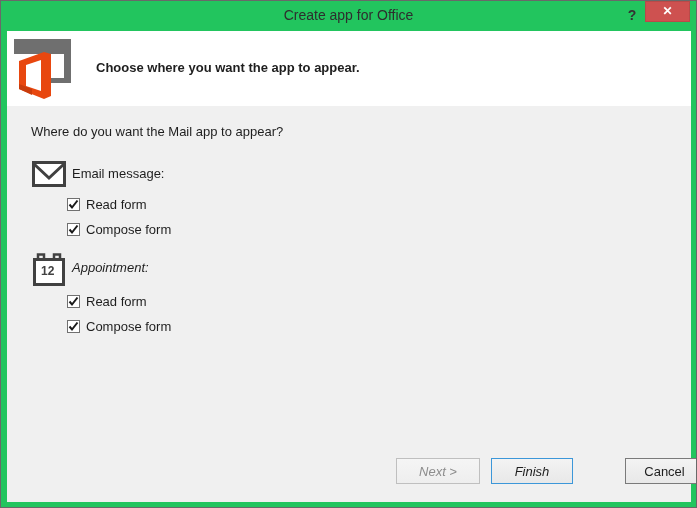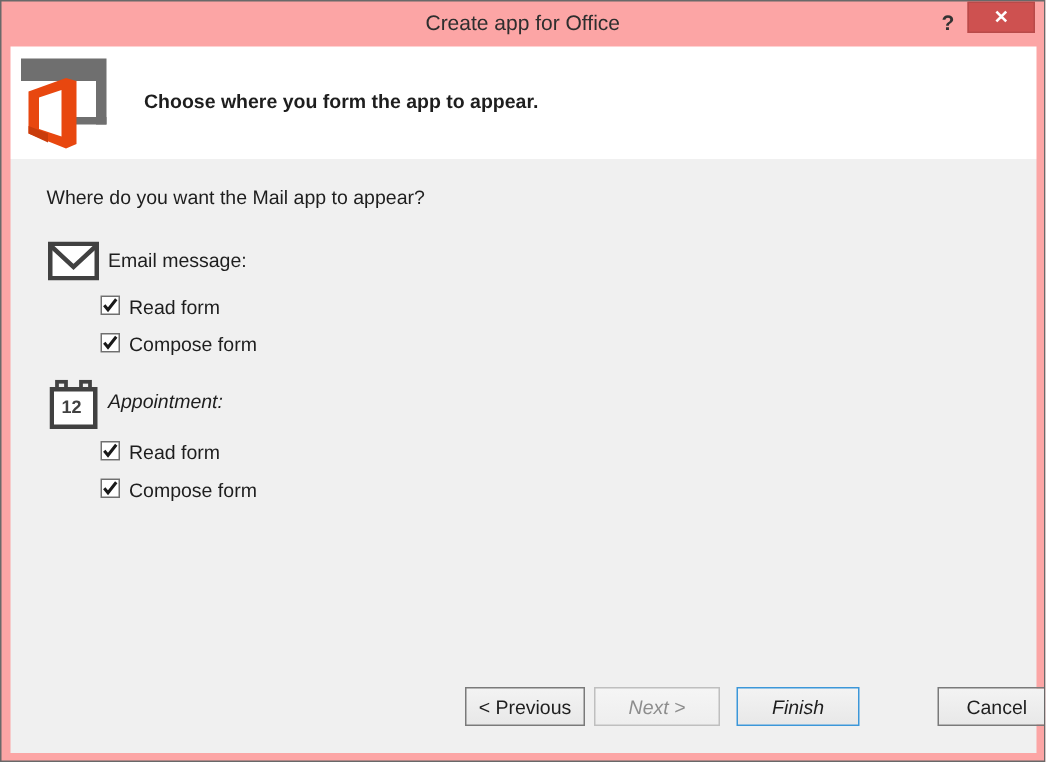--- a/index.html
+++ b/index.html
@@ -2,21 +2,21 @@
 <html><head>
 <meta charset="utf-8">
 <style>
   * { box-sizing: border-box; margin: 0; padding: 0; }
   html, body { background: #ffffff; }
   body { font-family: "Liberation Sans", sans-serif; }
 
   .window {
     position: relative;
     width: 697px; height: 508px;
-    background: #fca5a5;
+    background: #22c55e;
     border: 1px solid #696969;
     overflow: hidden;
   }
 
   
   .titlebar {
     position: absolute; left: 1px; right: 1px; top: 0; height: 30px;
   }
   .title {
     position: absolute; left: 0; right: 0; top: 6px;
@@ -57,21 +57,21 @@
   
   .question {
     position: absolute; left: 30px; top: 123px;
     font-size: 13px; color: #1e1e1e; text-align: center;
   }
   .section-icon { position: absolute; }
   .section-label {
     position: absolute; font-size: 13px; color: #1e1e1e; text-align: center;
   }
   .check-row {
-    position: absolute; display: flex; align-items: flex-start;
+    position: absolute; display: flex; align-items: center;
     cursor: default;
   }
   .checkbox {
     width: 13px; height: 13px; background: #ffffff;
     border: 1px solid #707070;
     display: flex; align-items: center; justify-content: center;
   }
   .check-label {
     margin-left: 6px; font-size: 13px; color: #1e1e1e;
   }
@@ -115,21 +115,21 @@
     <svg width="62" height="64" viewBox="0 0 62 64">
       <rect x="2" y="2" width="57" height="15" fill="#6f6f6f"></rect>
       <rect x="52" y="17" width="7" height="29" fill="#6f6f6f"></rect>
       <rect x="33" y="41" width="26" height="5" fill="#6f6f6f"></rect>
       <polygon points="7,24 32,15 39,17 39,59 32,62 7,52" fill="#e8470f"></polygon>
       <polygon points="14,28 29,23 29,54 14,49" fill="#ffffff"></polygon>
       <polygon points="7,52 20,58 20,52 7,47" fill="#c93c0c"></polygon>
     </svg>
   </span>
 
-  <div class="header-instruction">Choose where you form the app to appear.</div>
+  <div class="header-instruction">Choose where you want the app to appear.</div>
 
   <div class="body-slab"></div>
 
   <div class="question">Where do you want the Mail app to appear?</div>
 
   <span class="section-icon" style="left:31px; top:160px;">
     <svg width="34" height="26" viewBox="0 0 34 26">
       <rect x="1.5" y="1.5" width="31" height="23" fill="#ffffff" stroke="#414141" stroke-width="3"></rect>
       <path d="M2,3 L17,17 L32,3" fill="none" stroke="#414141" stroke-width="3"></path>
     </svg>
@@ -175,18 +175,17 @@
 
   <div class="check-row" style="left:66px; top:318px;">
     <span class="checkbox">
       <svg width="11" height="11" viewBox="0 0 11 11">
         <path d="M1.5,5.5 L4,8.5 L9.5,1.5" fill="none" stroke="#1a1a1a" stroke-width="2"></path>
       </svg>
     </span>
     <span class="check-label">Compose form</span>
   </div>
 
-  <button class="btn btn-previous">&lt; Previous</button>
   <button class="btn btn-next disabled" disabled="">Next &gt;</button>
   <button class="btn btn-finish default">Finish</button>
   <button class="btn btn-cancel">Cancel</button>
 
 </div>
 
 </body></html>

